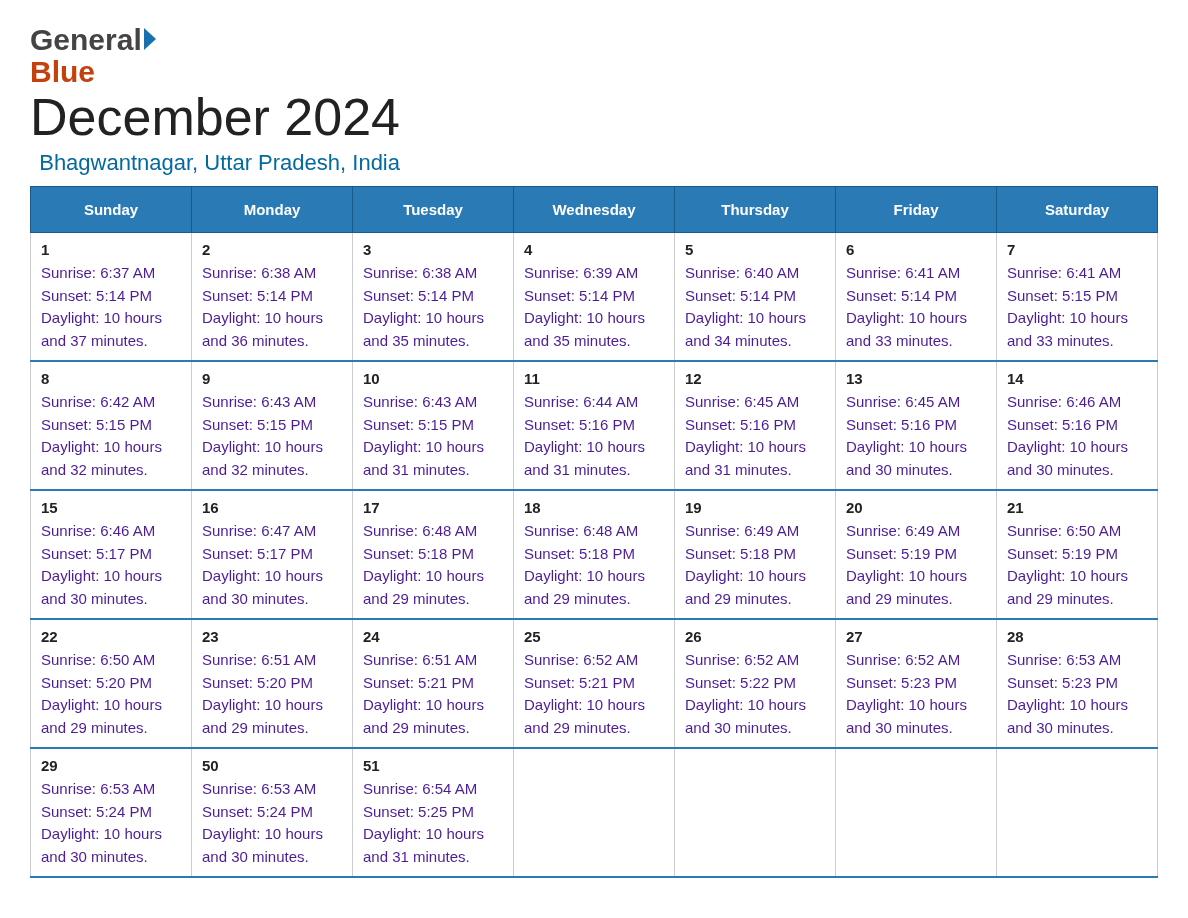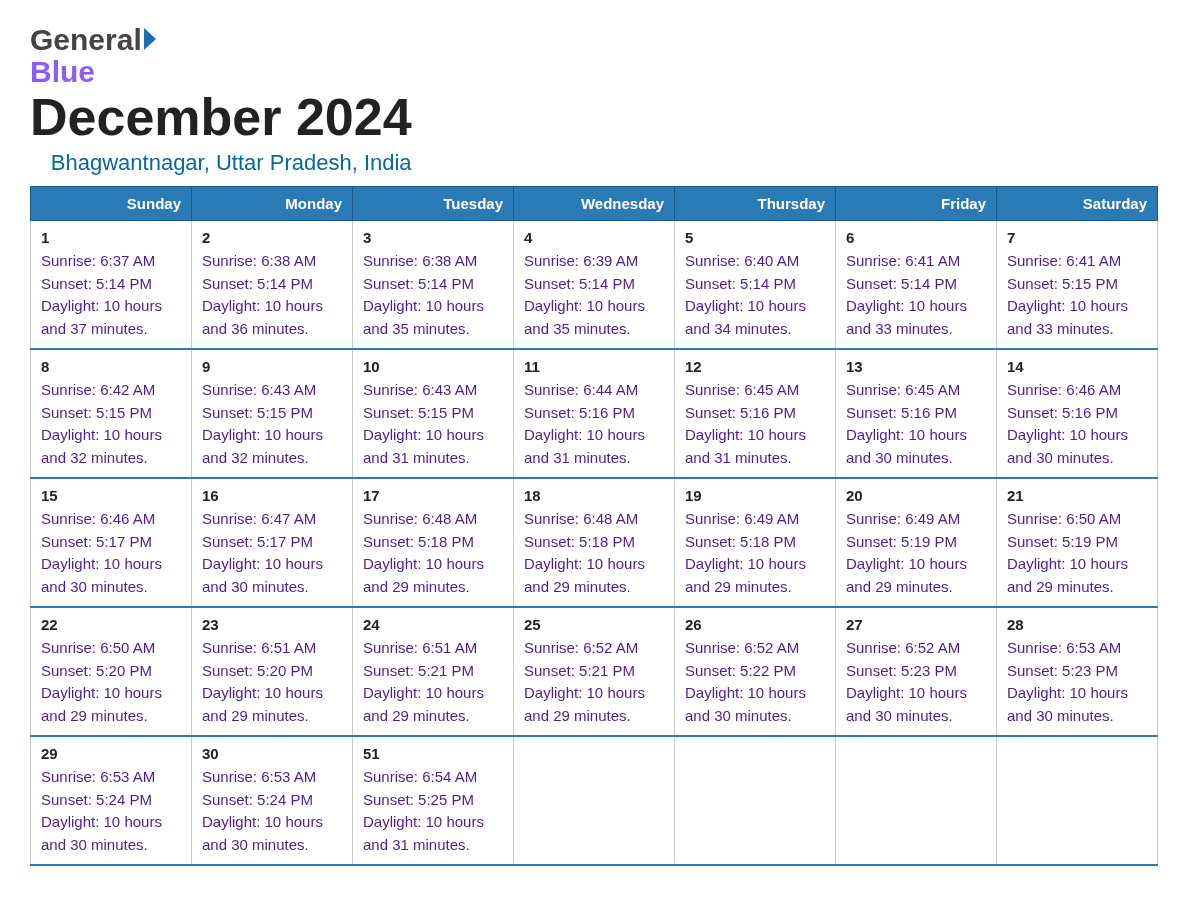--- a/index.html
+++ b/index.html
@@ -15,41 +15,41 @@
       justify-content: space-between;
       align-items: flex-start;
       margin-bottom: 10px;
       flex-direction: column;
     }
     .title-section {
       text-align: right;
     }
     .month-title {
       font-size: 52px;
-      font-weight: bold;
+      font-weight: normal;
       color: #222;
       line-height: 1.1;
     }
     .location-title {
       font-size: 22px;
       color: #0369a1;
       margin-top: 4px;
     }
     table {
       width: 100%;
       border-collapse: collapse;
       margin-top: 10px;
     }
     thead tr th {
       background-color: #2a7ab5;
       color: #ffffff;
       font-size: 15px;
       font-weight: bold;
-      padding: 8px 10px;
-      text-align: right;
+      padding: 14px 10px;
+      text-align: center;
       border: 1px solid #1a5a8a;
     }
     tbody tr td {
       vertical-align: top;
       padding: 8px 10px;
       font-size: 13px;
       color: #333;
       border: 1px solid #ccc;
       width: 14.28%;
       min-height: 90px;
@@ -87,21 +87,21 @@
       border-bottom: 11px solid transparent;
       display: inline-block;
       margin-left: 2px;
       vertical-align: middle;
       position: relative;
       top: -1px;
     }
     .logo-blue-text {
       font-size: 30px;
       font-weight: bold;
-      color: #8b5cf6;
+      color: #c2410c;
     }
     .logo-wrapper {
       padding-top: 5px;
     }
   </style>
 </head>
 <body>
 
 <div class="header">
   <div class="logo-wrapper">
@@ -192,21 +192,21 @@
         <td><span class="day-num">26</span>
         <span class="day-detail">Sunrise: 6:52 AM<br>Sunset: 5:22 PM<br>Daylight: 10 hours and 30 minutes.</span></td>
         <td><span class="day-num">27</span>
         <span class="day-detail">Sunrise: 6:52 AM<br>Sunset: 5:23 PM<br>Daylight: 10 hours and 30 minutes.</span></td>
         <td><span class="day-num">28</span>
         <span class="day-detail">Sunrise: 6:53 AM<br>Sunset: 5:23 PM<br>Daylight: 10 hours and 30 minutes.</span></td>
       </tr>
       <tr>
         <td><span class="day-num">29</span>
         <span class="day-detail">Sunrise: 6:53 AM<br>Sunset: 5:24 PM<br>Daylight: 10 hours and 30 minutes.</span></td>
-        <td><span class="day-num">30</span>
+        <td><span class="day-num">50</span>
         <span class="day-detail">Sunrise: 6:53 AM<br>Sunset: 5:24 PM<br>Daylight: 10 hours and 30 minutes.</span></td>
         <td><span class="day-num">51</span>
         <span class="day-detail">Sunrise: 6:54 AM<br>Sunset: 5:25 PM<br>Daylight: 10 hours and 31 minutes.</span></td>
         <td></td>
         <td></td>
         <td></td>
         <td></td>
       </tr>
     </tbody>
 </table>

